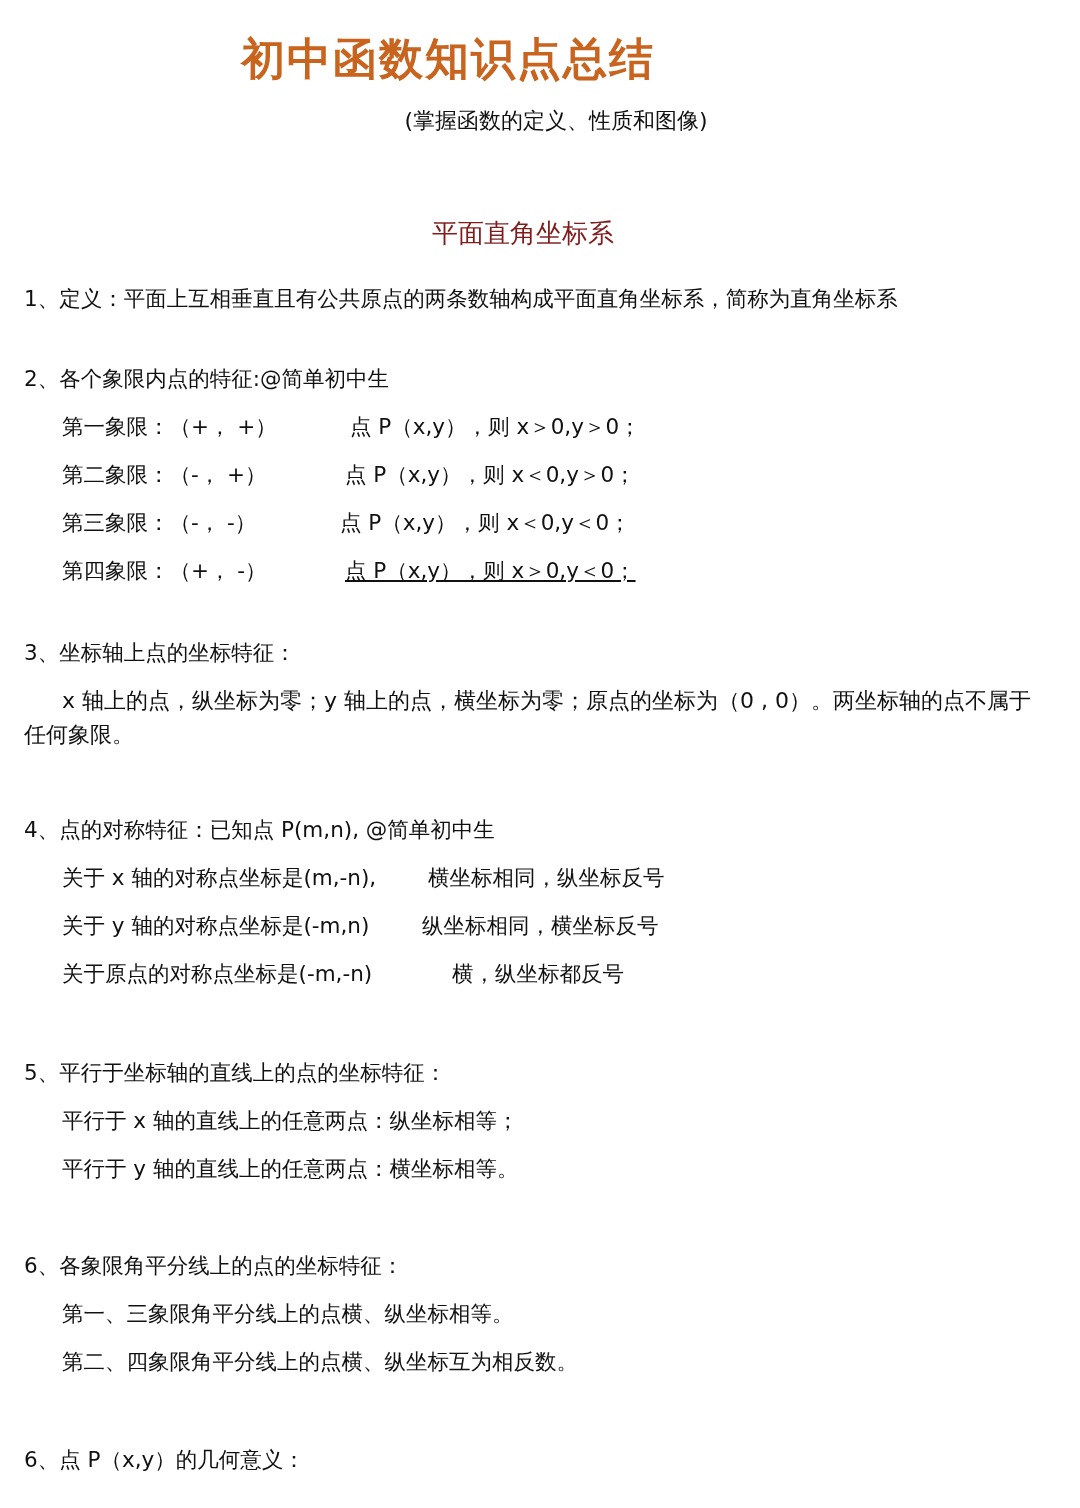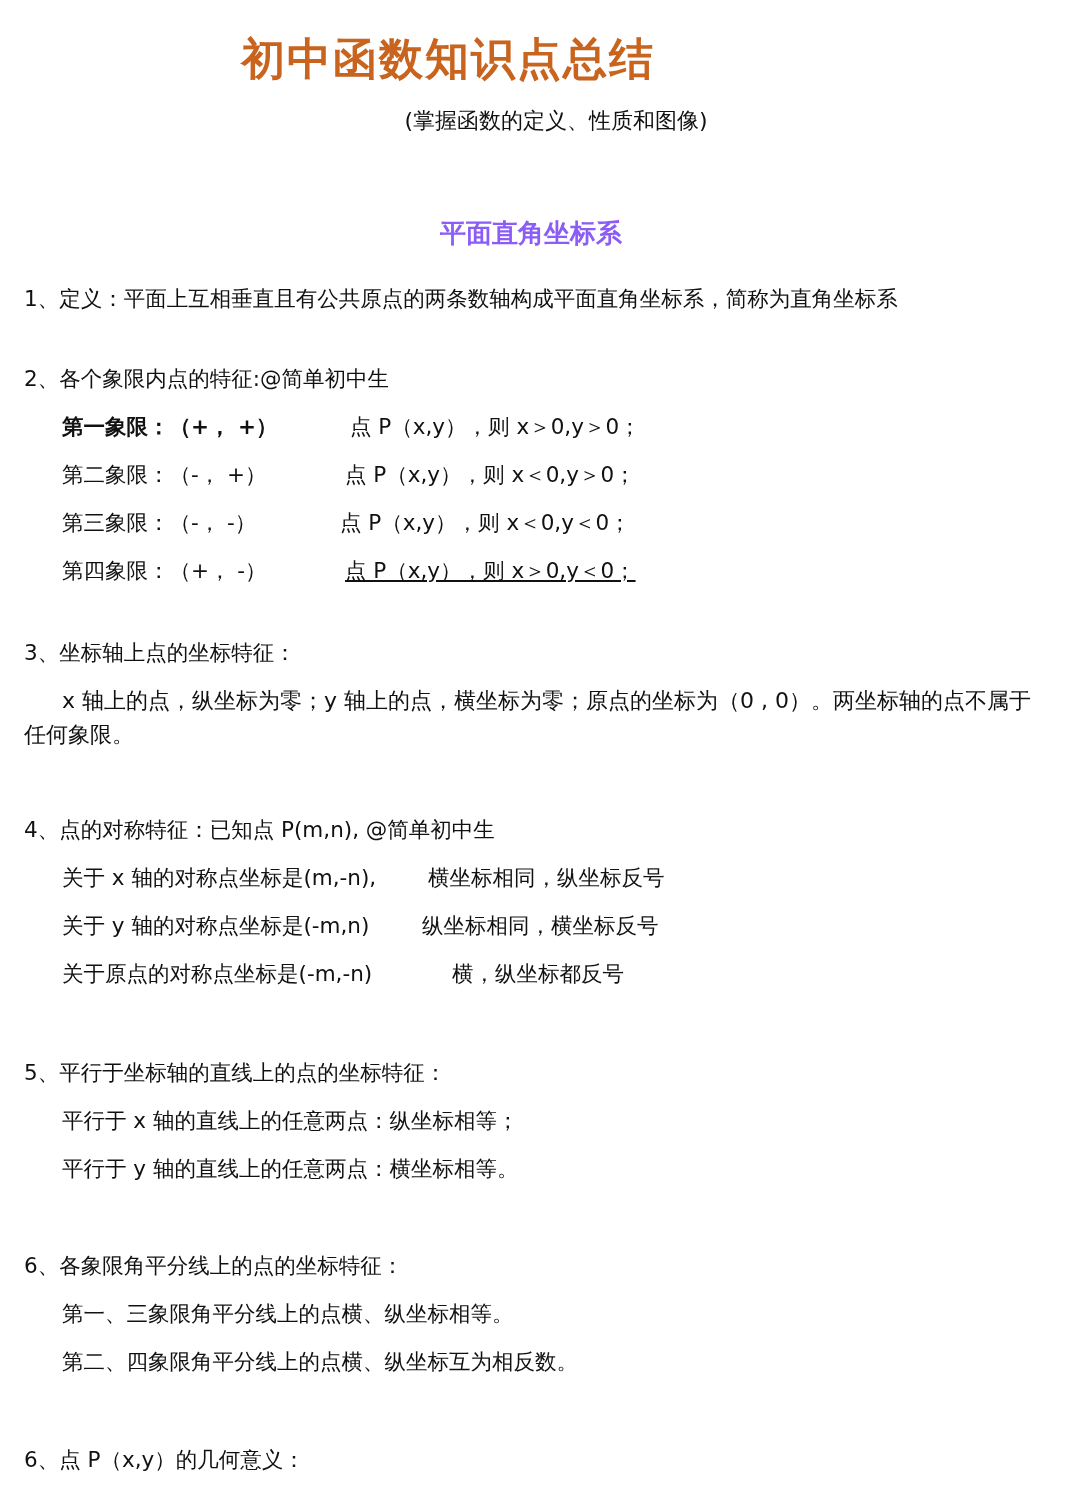--- a/index.html
+++ b/index.html
@@ -10,42 +10,42 @@
   }
   .title {
     position: absolute; left: 0; top: 30px; width: 896px; text-align: center;
     font-size: 44px; font-weight: bold; color: #c8641e; letter-spacing: 2px;
   }
   .subtitle {
     position: absolute; left: 16px; top: 106px; width: 1080px; text-align: center;
     font-size: 22px; color: #111;
   }
   .section-title {
-    position: absolute; left: 8px; top: 216px; width: 1046px; text-align: center;
-    font-size: 26px; font-weight: bold; color: #8b5cf6;
+    position: absolute; left: 0; top: 216px; width: 1046px; text-align: center;
+    font-size: 26px; font-weight: normal; color: #7f1d1d;
   }
   .line {
     position: absolute; font-size: 21.5px; white-space: nowrap; line-height: 30px;
   }
   .l0 { left: 24px; }
   .l1 { left: 62px; }
   .wrap { position: absolute; left: 24px; width: 1010px; font-size: 22px; line-height: 34px; white-space: normal; text-indent: 38px; }
 </style>
 </head>
 <body>
 
 <div class="title">初中函数知识点总结</div>
 <div class="subtitle">(掌握函数的定义、性质和图像)</div>
 
 <div class="section-title">平面直角坐标系</div>
 
 <div class="line l0" style="top:284px;">1、定义：平面上互相垂直且有公共原点的两条数轴构成平面直角坐标系，简称为直角坐标系</div>
 
 <div class="line l0" style="top:364px;">2、各个象限内点的特征:@简单初中生</div>
-<div class="line l1" style="top:412px;font-weight:bold;">第一象限：（+， +）</div>
+<div class="line l1" style="top:412px;">第一象限：（+， +）</div>
 <div class="line" style="top:412px; left:350px;">点 P（x,y），则 x＞0,y＞0；</div>
 <div class="line l1" style="top:460px;">第二象限：（-， +）</div>
 <div class="line" style="top:460px; left:345px;">点 P（x,y），则 x＜0,y＞0；</div>
 <div class="line l1" style="top:508px;">第三象限：（-， -）</div>
 <div class="line" style="top:508px; left:340px;">点 P（x,y），则 x＜0,y＜0；</div>
 <div class="line l1" style="top:556px;">第四象限：（+， -）</div>
 <div class="line" style="top:556px; left:345px;text-decoration:underline;">点 P（x,y），则 x＞0,y＜0；</div>
 
 <div class="line l0" style="top:638px;">3、坐标轴上点的坐标特征：</div>
 <div class="wrap" style="top:684px;">x 轴上的点，纵坐标为零；y 轴上的点，横坐标为零；原点的坐标为（0 , 0）。两坐标轴的点不属于任何象限。</div>

